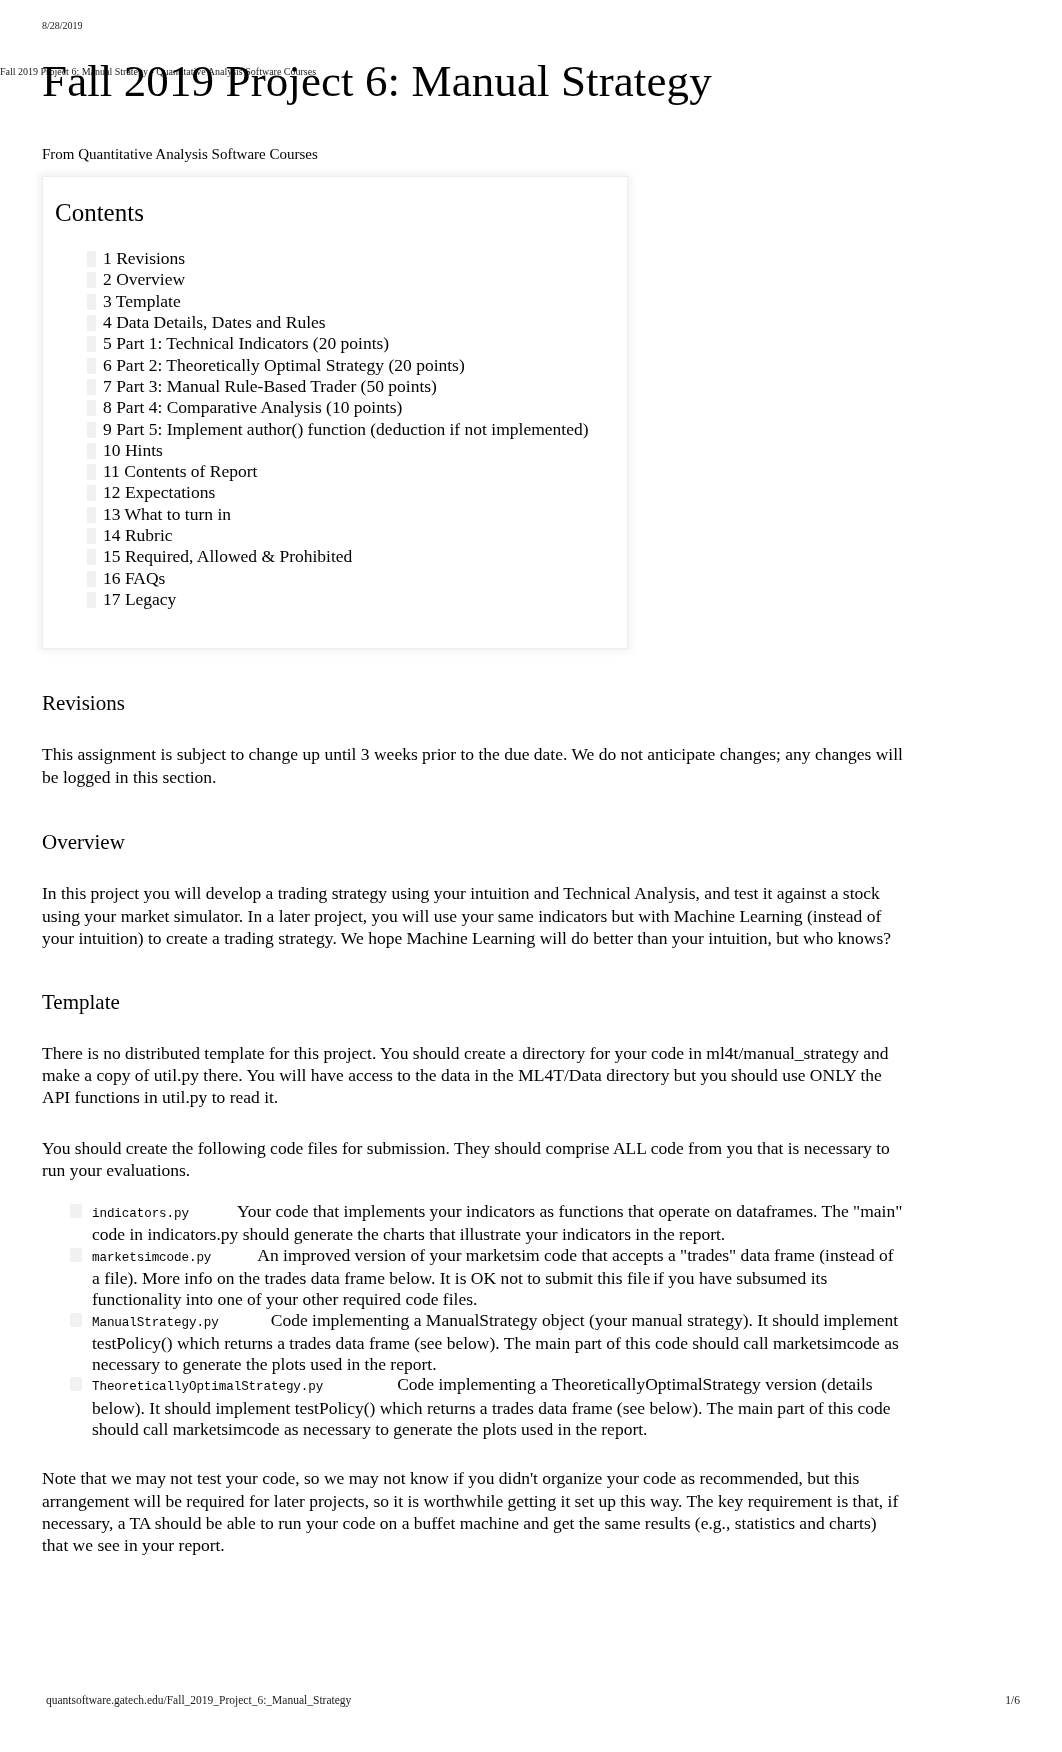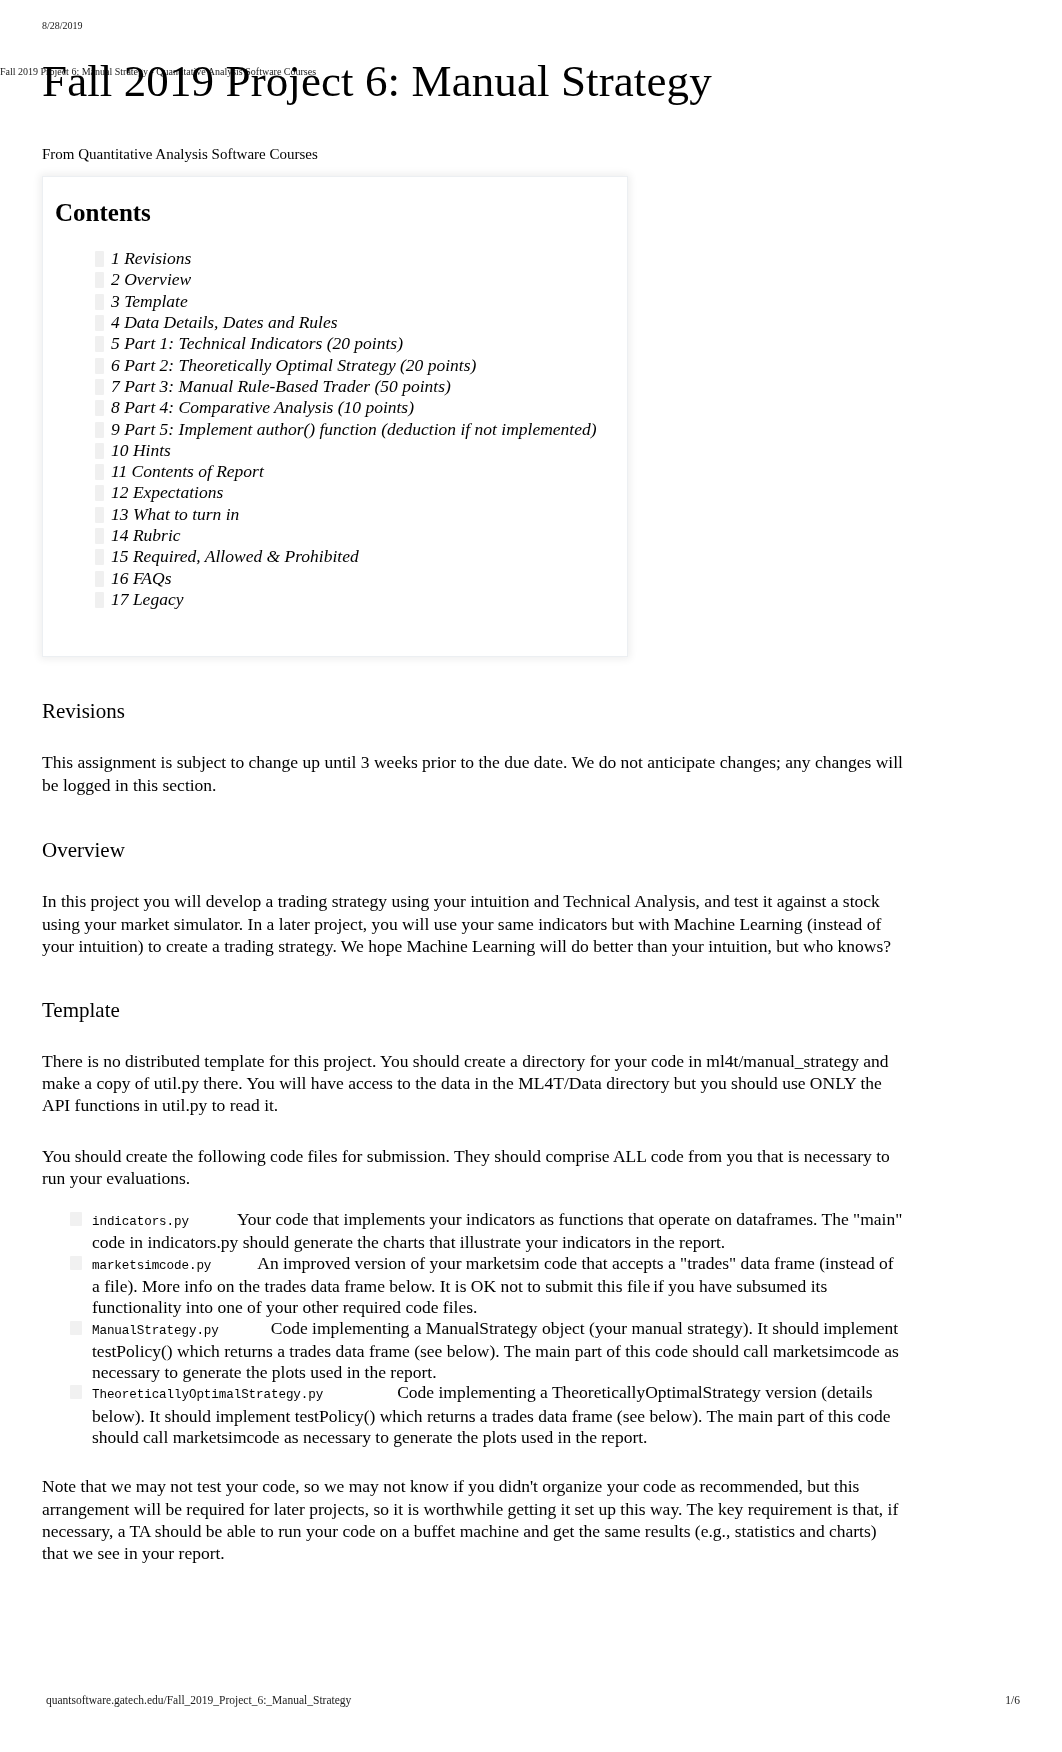--- a/index.html
+++ b/index.html
@@ -78,29 +78,28 @@
     width: 586px;
     box-sizing: border-box;
     border: 1px solid #eceff2;
     background: #ffffff;
     padding: 18px 20px 34px 12px;
     box-shadow: 0 0 8px 2px rgba(0,0,0,0.07);
     position: relative;
   }
   .toc-title {
     font-size: 25px;
-    font-weight: bold;
+    font-weight: normal;
     margin: 4px 0 22px 0;
     line-height: 1.1;
   }
   ul.toc-list {
     list-style: none;
-    margin: 12px;
+    margin: 4px;
     padding: 0 0 0 44px;
-    font-style: italic;
   }
   ul.toc-list li {
     position: relative;
     font-size: 17.5px;
     line-height: 21.3px;
     white-space: nowrap;
   }
   ul.toc-list li::before {
     content: "";
     position: absolute;

